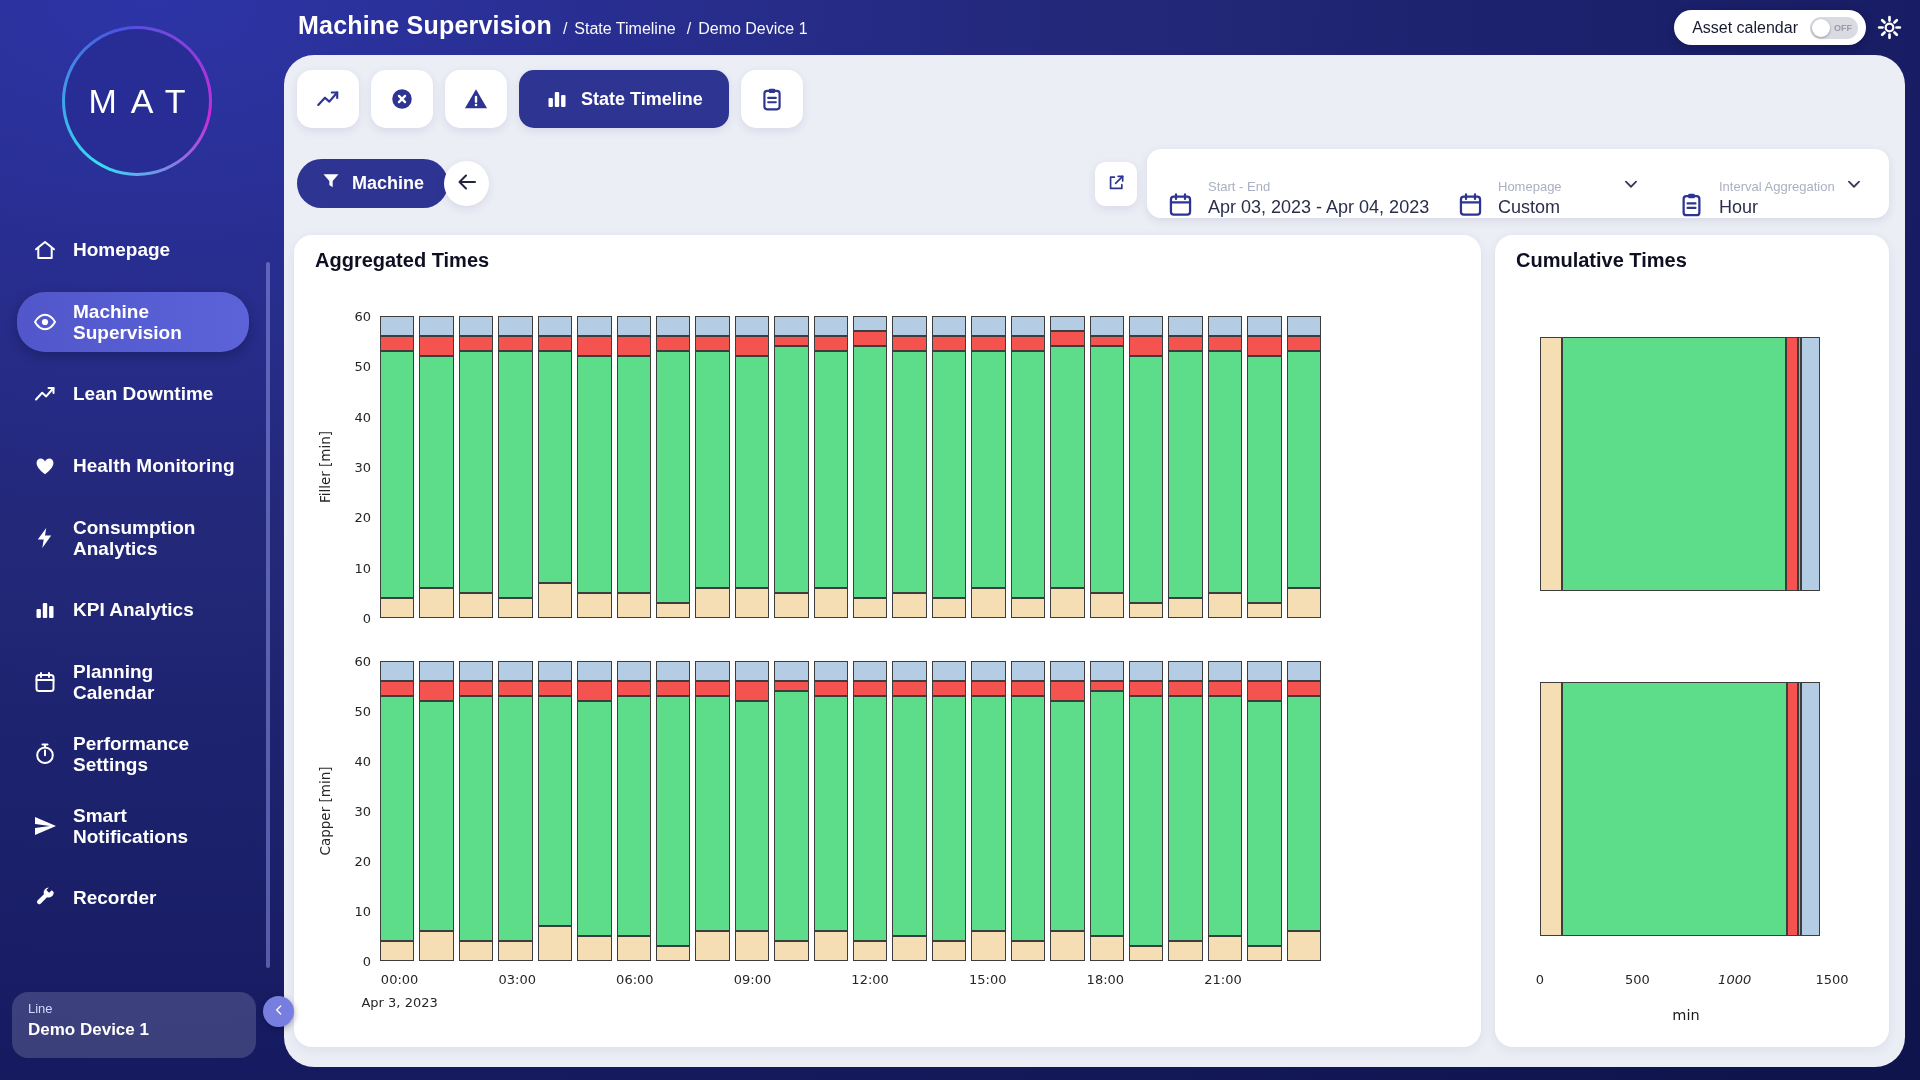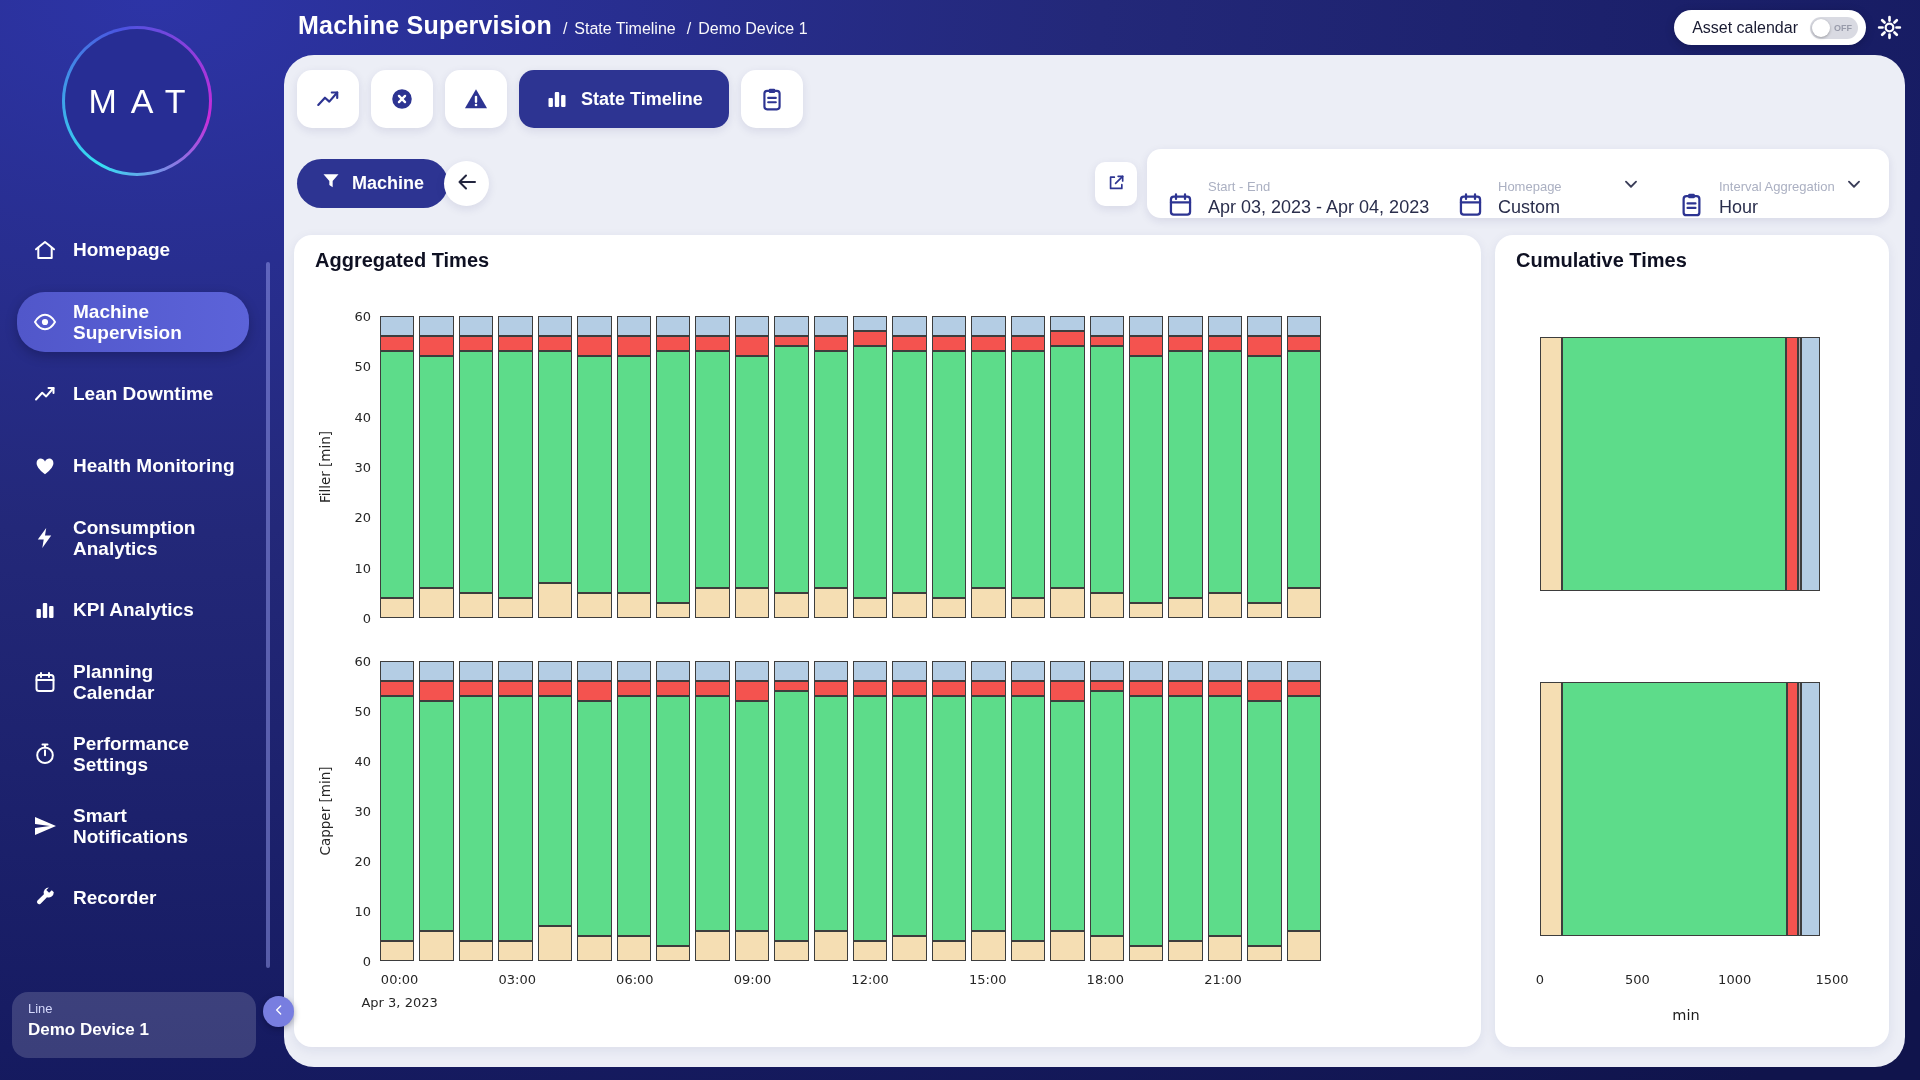--- a/index.html
+++ b/index.html
@@ -715,18 +715,18 @@
           <div class="hseg" data-interactable="false" style="width: 7.77778%; background: rgb(245, 222, 179);"></div>
           <div class="hseg" data-interactable="false" style="width: 80.2083%; background: rgb(93, 220, 138);"></div>
           <div class="hseg" data-interactable="false" style="width: 4.02778%; background: rgb(244, 83, 79);"></div>
           <div class="hseg" data-interactable="false" style="width: 1.04167%; background: rgb(169, 169, 169);"></div>
           <div class="hseg" data-interactable="false" style="width: 6.94444%; background: rgb(180, 205, 228);"></div>
         </div>
       </div>
     <div class="hxaxis" id="hxaxis" data-interactable="false">
         <div class="hxtick" data-interactable="false" style="left: 0%;">0</div>
         <div class="hxtick" data-interactable="false" style="left: 33.3333%;">500</div>
-        <div class="hxtick" data-interactable="false" style="left: 66.6667%;">1000</div>
+        <div class="hxtick" data-interactable="false" style="left: 66.6667%; font-style: italic;">1000</div>
         <div class="hxtick" data-interactable="false" style="left: 100%;">1500</div>
       </div>
     <div class="hxlabel" data-interactable="false">min</div>
   </section>
 </main>
 
 </body></html>

